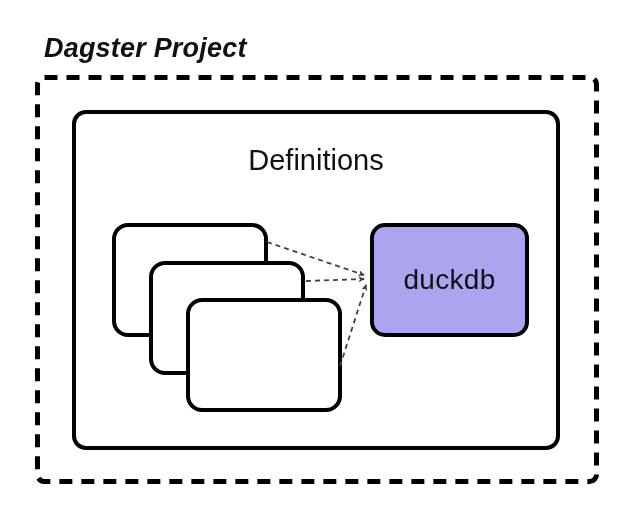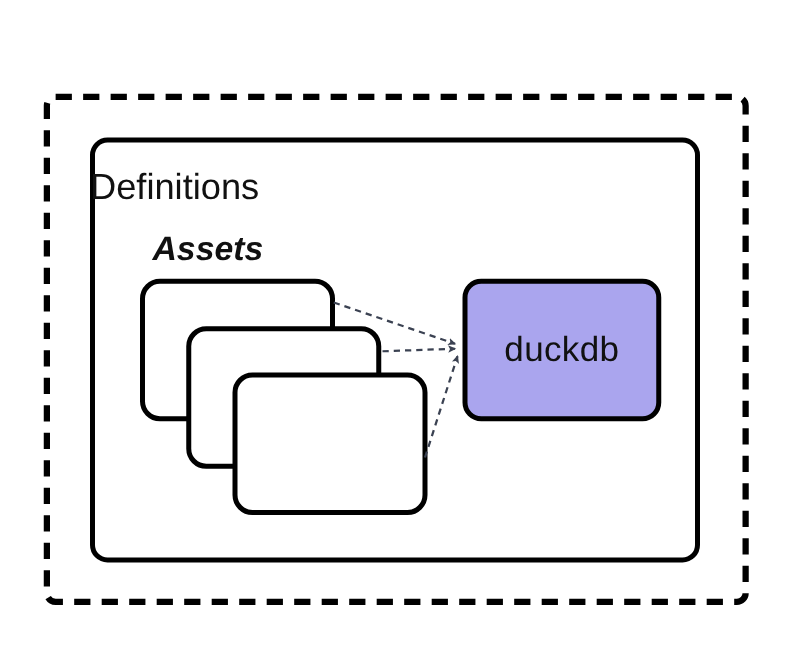--- a/index.html
+++ b/index.html
@@ -52,22 +52,23 @@
     position: absolute;
     left: 72px; top: 110px;
     width: 488px; height: 340px;
     background: #fff;
     border: 4px solid var(--border);
     border-radius: 14px;
     z-index: 1;
   }
   .definitions-label {
     position: absolute;
-    left: 72px; top: 134px;
+    left: 72px; top: 144px;
     width: 488px;
+    text-align: center;
     font-size: 29px;
     font-weight: 500;
     z-index: 2;
   }
   .section-label {
     position: absolute;
     font-size: 27px;
     font-style: italic;
     font-weight: 600;
     z-index: 2;
@@ -101,26 +102,26 @@
     font-size: 28px;
     font-weight: 500;
     letter-spacing: 0.3px;
   }
 </style>
 </head>
 <body>
 
 <div class="canvas">
 
+  <div class="project-title">Dagster Project</div>
 
   <div class="definitions-box"></div>
 
   <div class="definitions-label">Definitions</div>
 
-  <div class="section-label assets-label">Assets</div>
 
 
   <div class="asset-card c1"></div>
   <div class="asset-card c2"></div>
   <div class="asset-card c3"></div>
 
   <div class="resource-box">
     <span class="resource-name">duckdb</span>
   </div>
 

